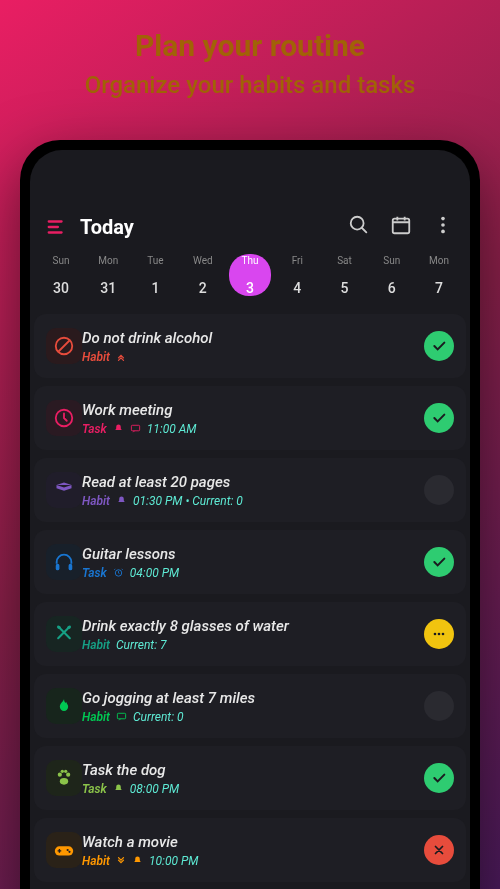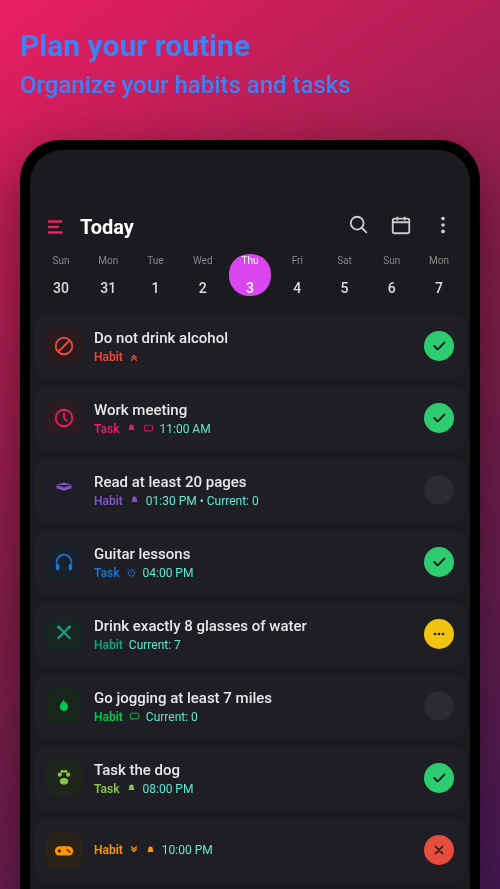--- a/index.html
+++ b/index.html
@@ -5,22 +5,23 @@
 * { margin: 0; padding: 0; box-sizing: border-box; }
 body {
   font-family: -apple-system, BlinkMacSystemFont, 'Segoe UI', Roboto, sans-serif;
   width: 500px;
   height: 889px;
   background: linear-gradient(145deg, #e91e63 0%, #892049 50%, #4a1a5a 100%);
   overflow: hidden;
   position: relative;
 }
 .marketing-header {
+  text-align: center;
   padding: 28px 20px 20px;
-  color: #3b82f6;
+  color: #a16207;
 }
 .marketing-title {
   font-size: 30px;
   font-weight: 700;
   margin-bottom: 8px;
 }
 .marketing-subtitle {
   font-size: 24px;
   font-weight: 500;
 }
@@ -97,22 +98,23 @@
   flex-direction: column;
   gap: 8px;
   padding: 0 4px;
 }
 .item {
   background: #1e1e24;
   border-radius: 12px;
   padding: 14px 12px;
   display: flex;
   align-items: center;
-  gap: 12px;
+  gap: 0;
   min-height: 62px;
+  font-style: italic;
 }
 .item-icon {
   width: 36px;
   height: 36px;
   border-radius: 10px;
   display: flex;
   align-items: center;
   justify-content: center;
   flex-shrink: 0;
 }
@@ -425,20 +427,21 @@
         <div class="item">
           <div class="item-icon" style="background: rgb(42, 34, 24);">
             <svg width="22" height="22" viewBox="0 0 24 24">
               <rect x="2" y="8" width="20" height="10" rx="5" fill="#ff9800"></rect>
               <path d="M7 11v4M5 13h4" stroke="#1e1e24" stroke-width="1.5"></path>
               <circle cx="16" cy="12" r="1.2" fill="#1e1e24"></circle>
               <circle cx="18" cy="14" r="1.2" fill="#1e1e24"></circle>
             </svg>
           </div>
           <div class="item-body">
+            <div class="item-title">Watch a movie</div>
             <div class="item-meta">
               <span class="item-type" style="color: rgb(255, 152, 0);">Habit</span>
               <span class="mini-icon">
                 <svg width="10" height="10" viewBox="0 0 24 24">
                   <path d="M6 10l6 6 6-6M6 4l6 6 6-6" stroke="#ff9800" stroke-width="3" fill="none" stroke-linecap="round"></path>
                 </svg>
               </span>
               <span class="mini-icon">
                 <svg width="11" height="11" viewBox="0 0 24 24">
                   <path d="M12 3a5 5 0 00-5 5v4l-2 3h14l-2-3V8a5 5 0 00-5-5z" fill="#ff9800"></path>

